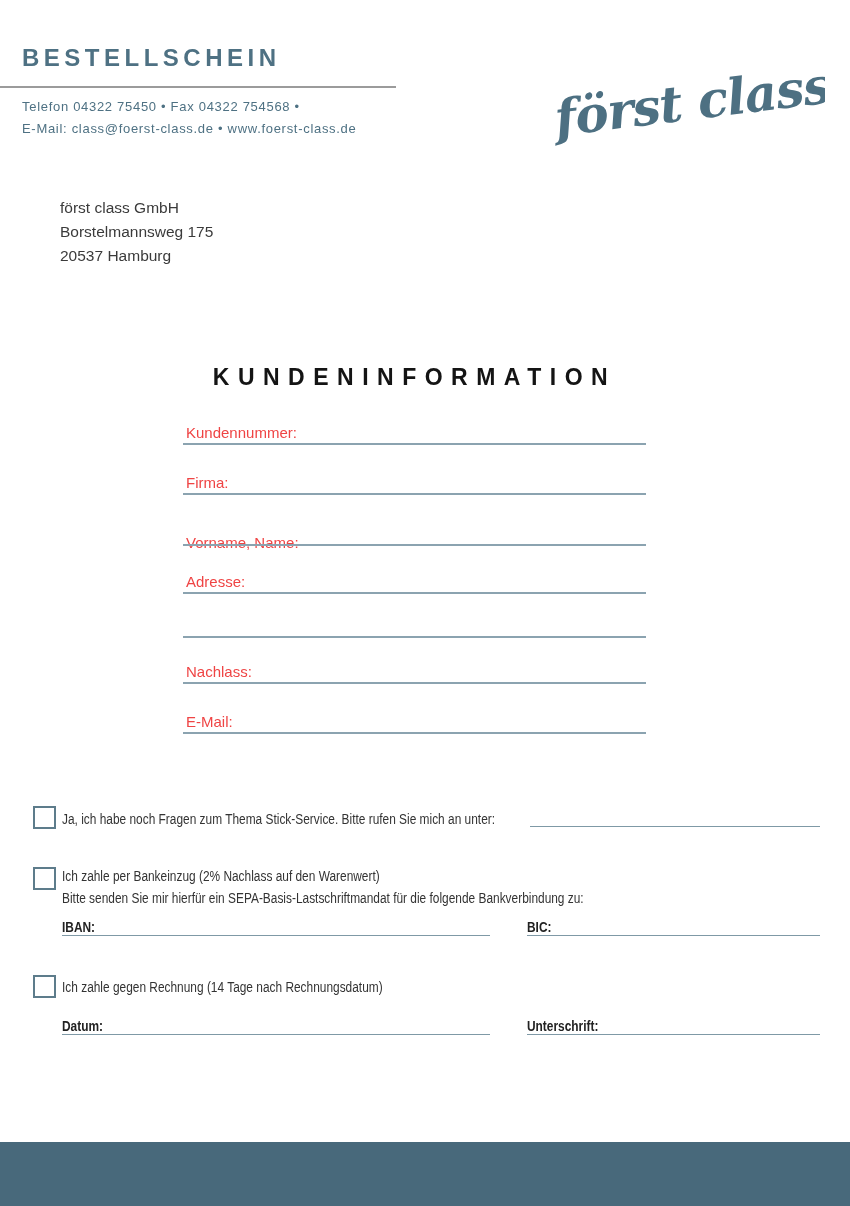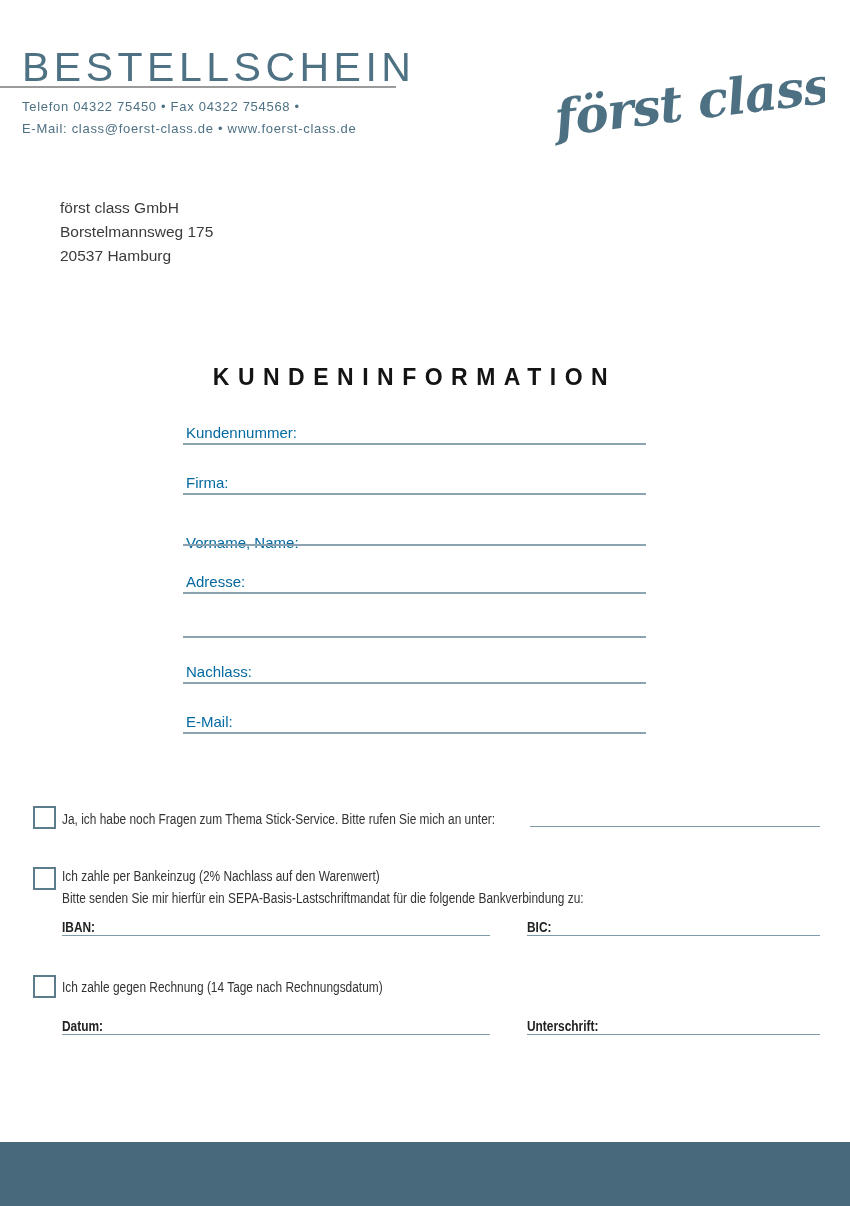--- a/index.html
+++ b/index.html
@@ -5,21 +5,21 @@
   * { margin:0; padding:0; box-sizing:border-box; }
   body { background:#fff; }
   .page {
     position:relative; width:850px; height:1206px; background:#ffffff;
     font-family:"Liberation Sans", sans-serif; overflow:hidden;
   }
 
   
   .doc-title {
     position:absolute; left:22px; top:44px;
-    font-size:41px; font-weight:normal; letter-spacing:4.5px;
+    font-size:24px; font-weight:bold; letter-spacing:4.5px;
     color:#4e7183; white-space:nowrap;
   }
   .title-rule {
     position:absolute; left:0; top:86px; width:396px; height:2px;
     background:#9b9b9b;
   }
   .contact-line {
     position:absolute; left:22px; font-size:13px; letter-spacing:0.7px;
     color:#4e7183; white-space:nowrap;
   }
@@ -36,21 +36,21 @@
 
   
   .form-heading {
     position:absolute; left:183px; top:364px; width:463px;
     text-align:center; font-size:23px; font-weight:bold;
     letter-spacing:8.5px; color:#141414; white-space:nowrap;
   }
 
   
   .flabel {
-    position:absolute; left:186px; font-size:15px; color:#0369a1;
+    position:absolute; left:186px; font-size:15px; color:#ef4444;
     white-space:nowrap;
   }
   .fline {
     position:absolute; left:183px; width:463px; height:0;
     border-bottom:2px solid #8ba3b0;
   }
   .fl1 { top:424px; } .ln1 { top:443px; }
   .fl2 { top:474px; } .ln2 { top:493px; }
   .fl3 { top:534px; } .ln3 { top:544px; }
   .fl4 { top:573px; } .ln4 { top:592px; }

